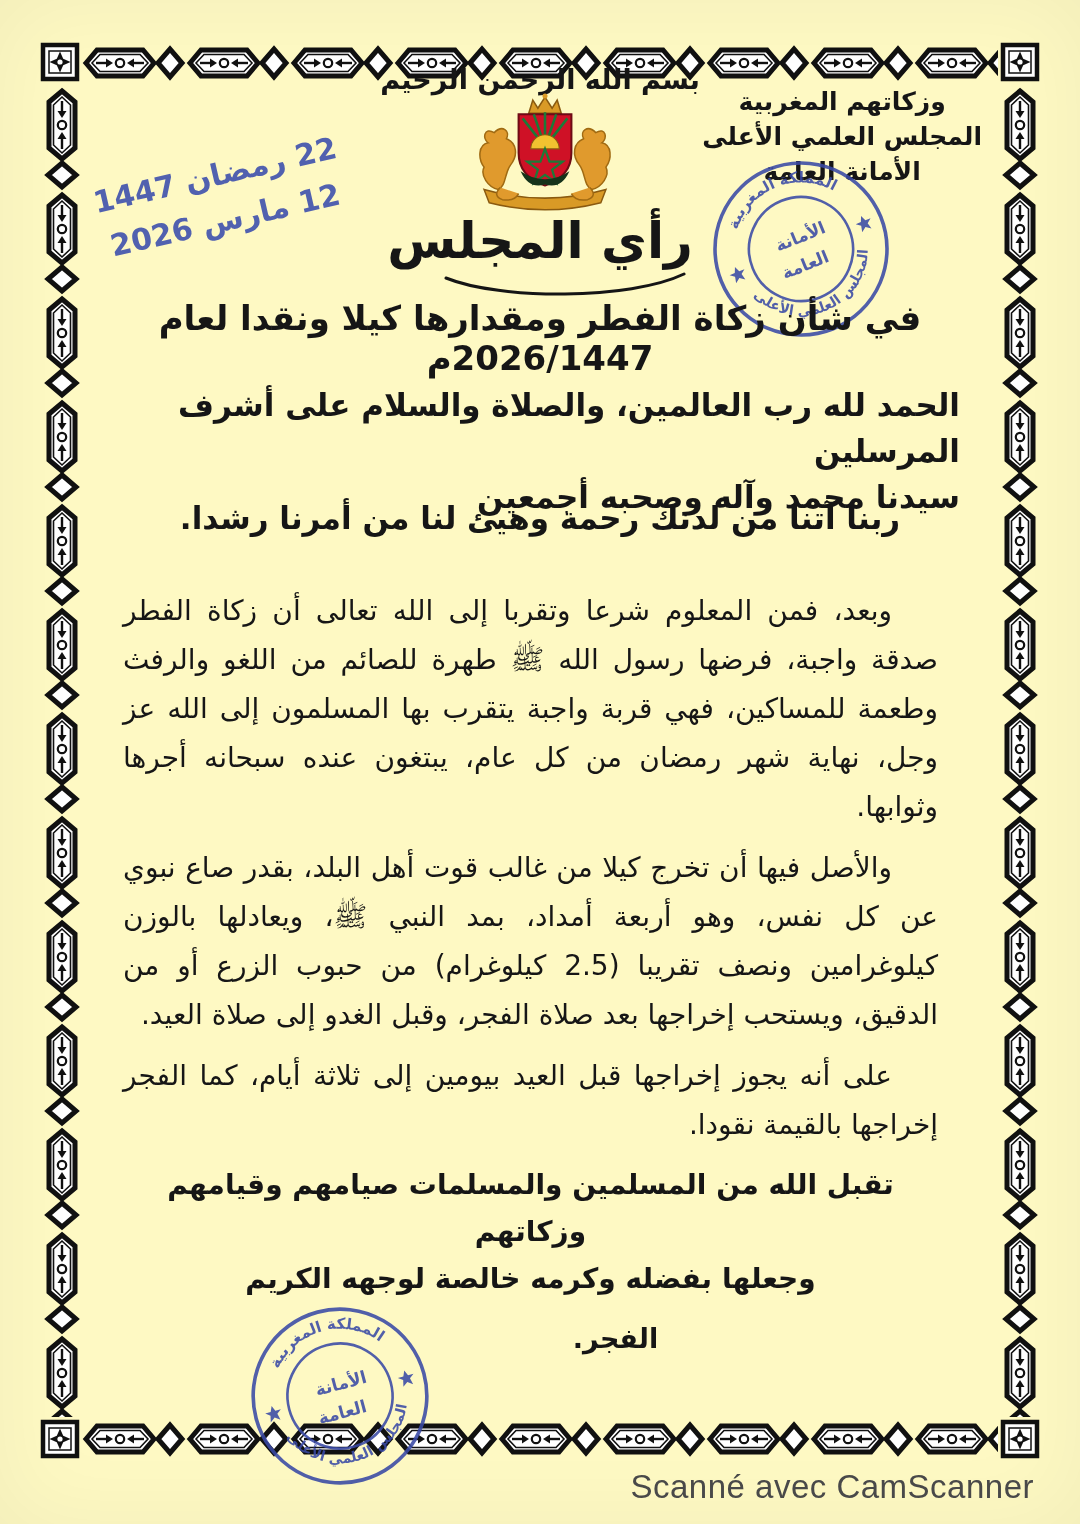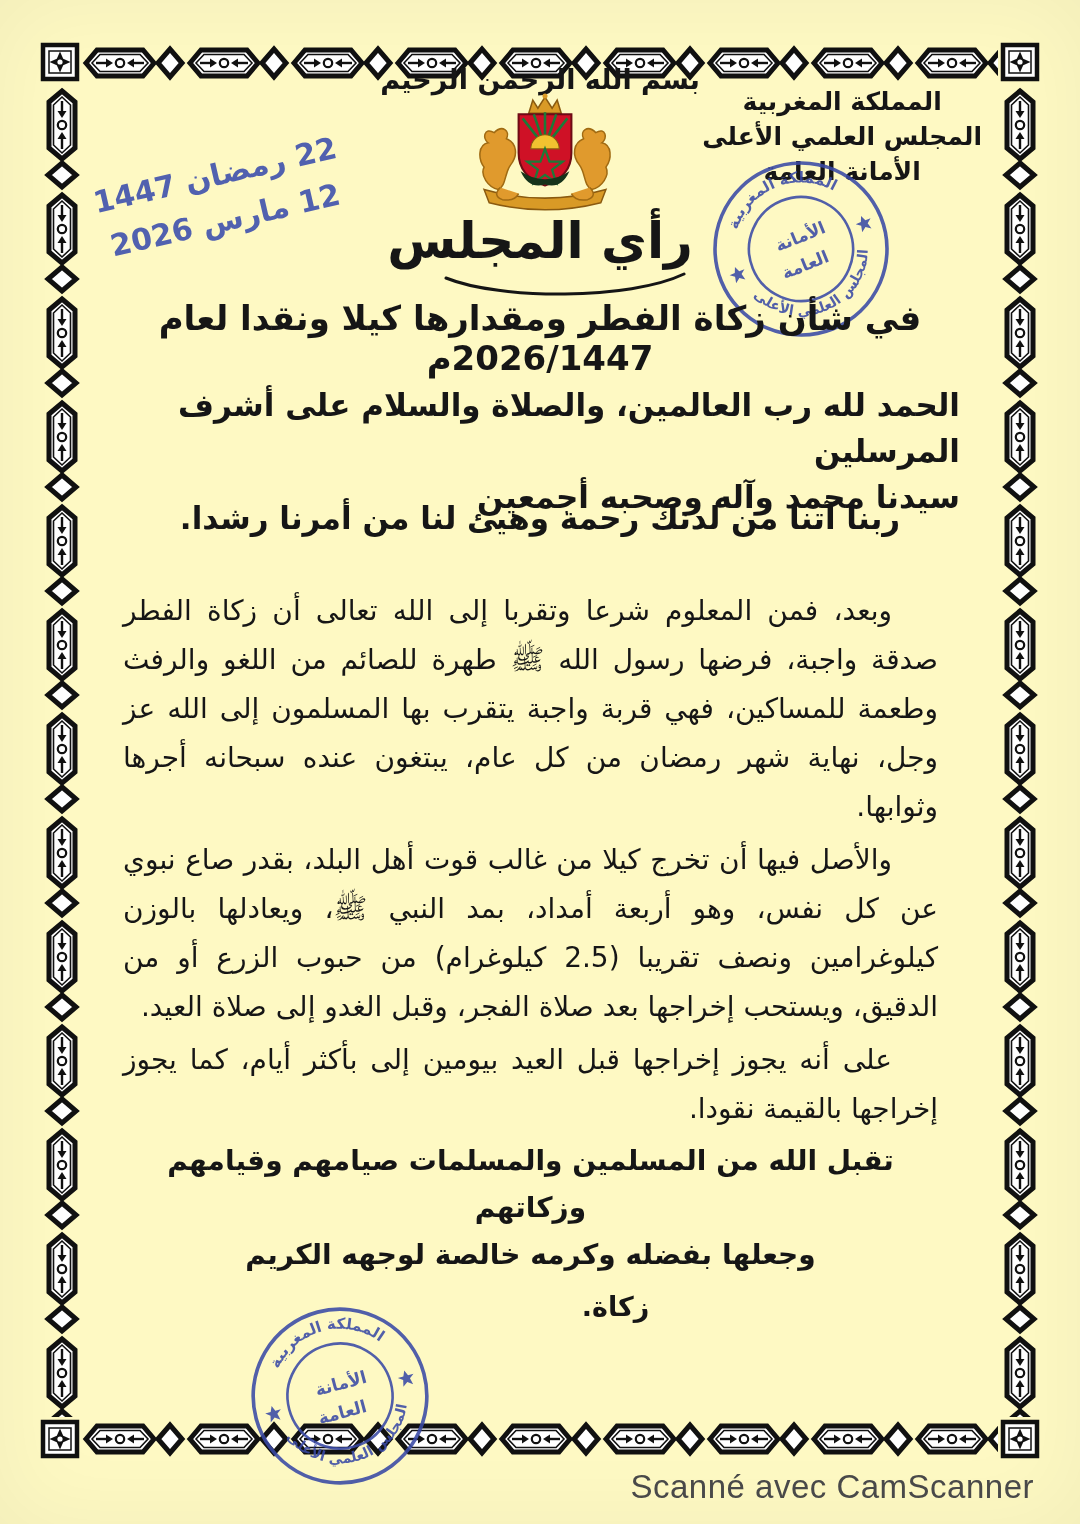--- a/index.html
+++ b/index.html
@@ -41,21 +41,21 @@
   .doc-subject{position:absolute;top:298px;left:90px;right:90px;text-align:center;
     direction:rtl;font-size:34px;font-weight:bold;}
   .praise{position:absolute;top:382px;left:120px;right:120px;
     direction:rtl;font-size:31px;font-weight:bold;line-height:46px;}
   .dua{position:absolute;top:500px;left:120px;right:120px;text-align:center;
     direction:rtl;font-size:31px;font-weight:bold;}
   
   .body-text{position:absolute;top:586px;right:142px;left:123px;direction:rtl;
     font-size:28px;line-height:49px;text-align:justify;}
   .body-text p{margin:0;text-indent:46px;}
-  .body-text p + p{margin-top:4px;}
+  .body-text p + p{margin-top:12px;}
   .closing{margin-top:14px;text-align:center;font-weight:bold;text-indent:0 !important;
     line-height:47px;}
   .amen{margin-top:4px;text-align:center;font-weight:bold;text-indent:0 !important;
     transform:translateX(85px);font-size:27px;}
   
   .scanner-credit{position:absolute;top:1468px;right:46px;color:#4a4a4a;
     font-family:"Liberation Sans",sans-serif;font-size:33px;letter-spacing:.5px;}
 </style>
 </head>
 <body>
@@ -183,21 +183,21 @@
     <path d="M78,8 l5,8 7,-11 7,11 5,-8 4,13 h-32 Z" fill="#d99a26" stroke="#8a5a10" stroke-width="1.5"></path>
     <circle cx="90" cy="4" r="2.5" fill="#d99a26"></circle>
     <path d="M64,22 h52 v38 q0,23 -26,32 q-26,-9 -26,-32 Z" fill="#cf1126" stroke="#6e0b15" stroke-width="2"></path>
     <path d="M90,54 l-22,-28 m22,28 l-11,-32 m11,32 l0,-34 m0,34 l11,-32 m-11,32 l22,-28" stroke="#1c7a38" stroke-width="2.5" fill="none"></path>
     <path d="M76,56 a14,14 0 0 1 28,0 Z" fill="#f2c230" stroke="#8a5a10" stroke-width="1"></path>
     <path d="M90,56 l4.5,12.5 13,0 -10.5,8 4,13 -11,-8 -11,8 4,-13 -10.5,-8 13,0 Z" fill="none" stroke="#1c7a38" stroke-width="2.2"></path>
     <path d="M66,78 q24,16 48,0 q-8,18 -24,13 q-16,5 -24,-13 Z" fill="#16331a"></path>
   </svg>
 
   <div class="letterhead-right">
-    <div>المملكة المغربية</div>
+    <div>وزكاتهم المغربية</div>
     <div>المجلس العلمي الأعلى</div>
     <div>الأمانة العامة</div>
   </div>
 
   <div class="date-stamp">
     <div>22 رمضان 1447</div>
     <div>12 مارس 2026</div>
   </div>
 
   <svg class="stamp stamp-top" viewBox="-103 -103 206 206">
@@ -215,22 +215,22 @@
 
   <div class="praise">
     <div>الحمد لله رب العالمين، والصلاة والسلام على أشرف المرسلين</div>
     <div>سيدنا محمد وآله وصحبه أجمعين</div>
   </div>
   <div class="dua">ربنا آتنا من لدنك رحمة وهيئ لنا من أمرنا رشدا.</div>
 
   <div class="body-text">
     <p>وبعد، فمن المعلوم شرعا وتقربا إلى الله تعالى أن زكاة الفطر صدقة واجبة، فرضها رسول الله ﷺ طهرة للصائم من اللغو والرفث وطعمة للمساكين، فهي قربة واجبة يتقرب بها المسلمون إلى الله عز وجل، نهاية شهر رمضان من كل عام، يبتغون عنده سبحانه أجرها وثوابها.</p>
     <p>والأصل فيها أن تخرج كيلا من غالب قوت أهل البلد، بقدر صاع نبوي عن كل نفس، وهو أربعة أمداد، بمد النبي ﷺ، ويعادلها بالوزن كيلوغرامين ونصف تقريبا (2.5 كيلوغرام) من حبوب الزرع أو من الدقيق، ويستحب إخراجها بعد صلاة الفجر، وقبل الغدو إلى صلاة العيد.</p>
-    <p>على أنه يجوز إخراجها قبل العيد بيومين إلى بأكثر أيام، كما يجوز إخراجها بالقيمة نقودا.</p>
+    <p>على أنه يجوز إخراجها قبل العيد بيومين إلى ثلاثة أيام، كما الفجر إخراجها بالقيمة نقودا.</p>
     <p class="closing">
       <span>تقبل الله من المسلمين والمسلمات صيامهم وقيامهم وزكاتهم</span><br>
       <span>وجعلها بفضله وكرمه خالصة لوجهه الكريم</span>
     </p>
-    <p class="amen">زكاة.</p>
+    <p class="amen">الفجر.</p>
   </div>
 
   <div class="scanner-credit">Scanné avec CamScanner</div>
 </div>
 
 </body></html>

